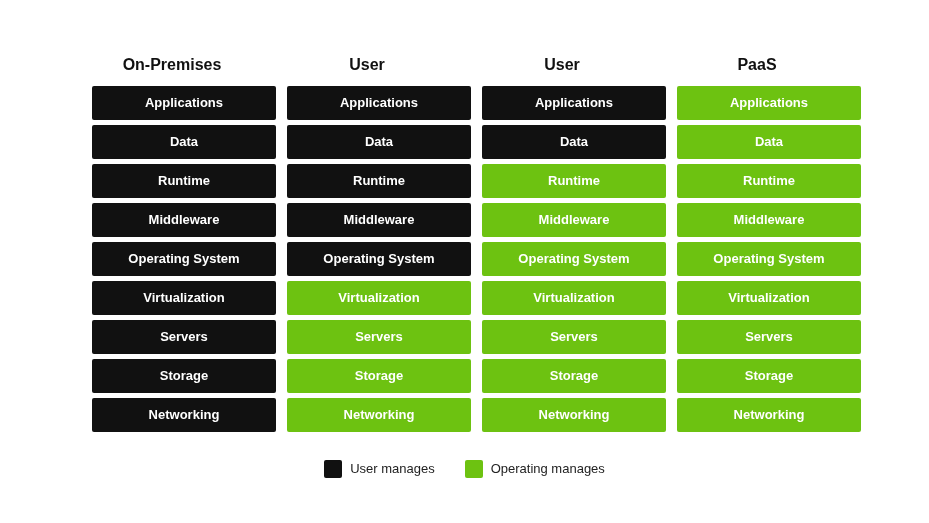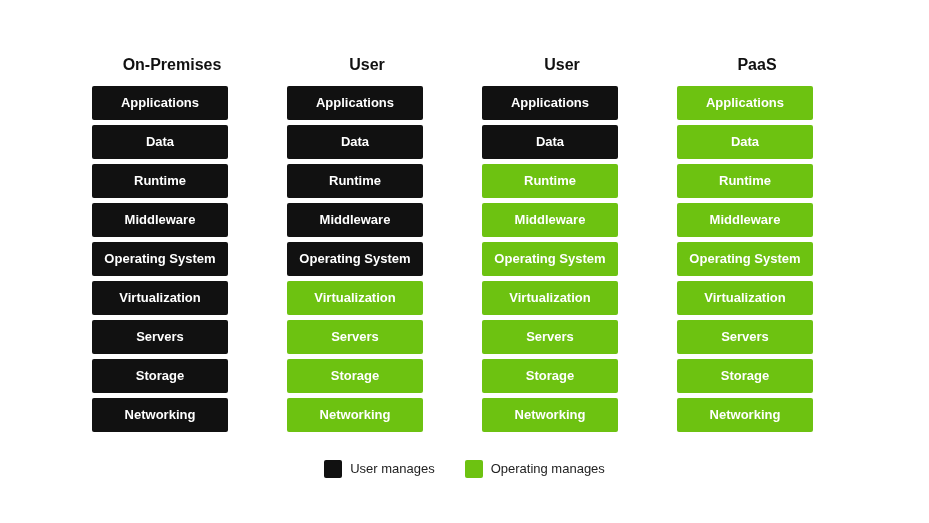--- a/index.html
+++ b/index.html
@@ -39,21 +39,21 @@
       margin-bottom: 12px;
       text-align: left;
     }
     .items-list {
       display: flex;
       flex-direction: column;
       gap: 5px;
       width: 160px;
     }
     .item-box {
-      width: 136px;
+      width: 184px;
       height: 34px;
       display: flex;
       align-items: center;
       justify-content: center;
       border-radius: 2px;
       font-size: 13px;
       font-weight: bold;
       color: #ffffff;
       text-align: center;
     }

